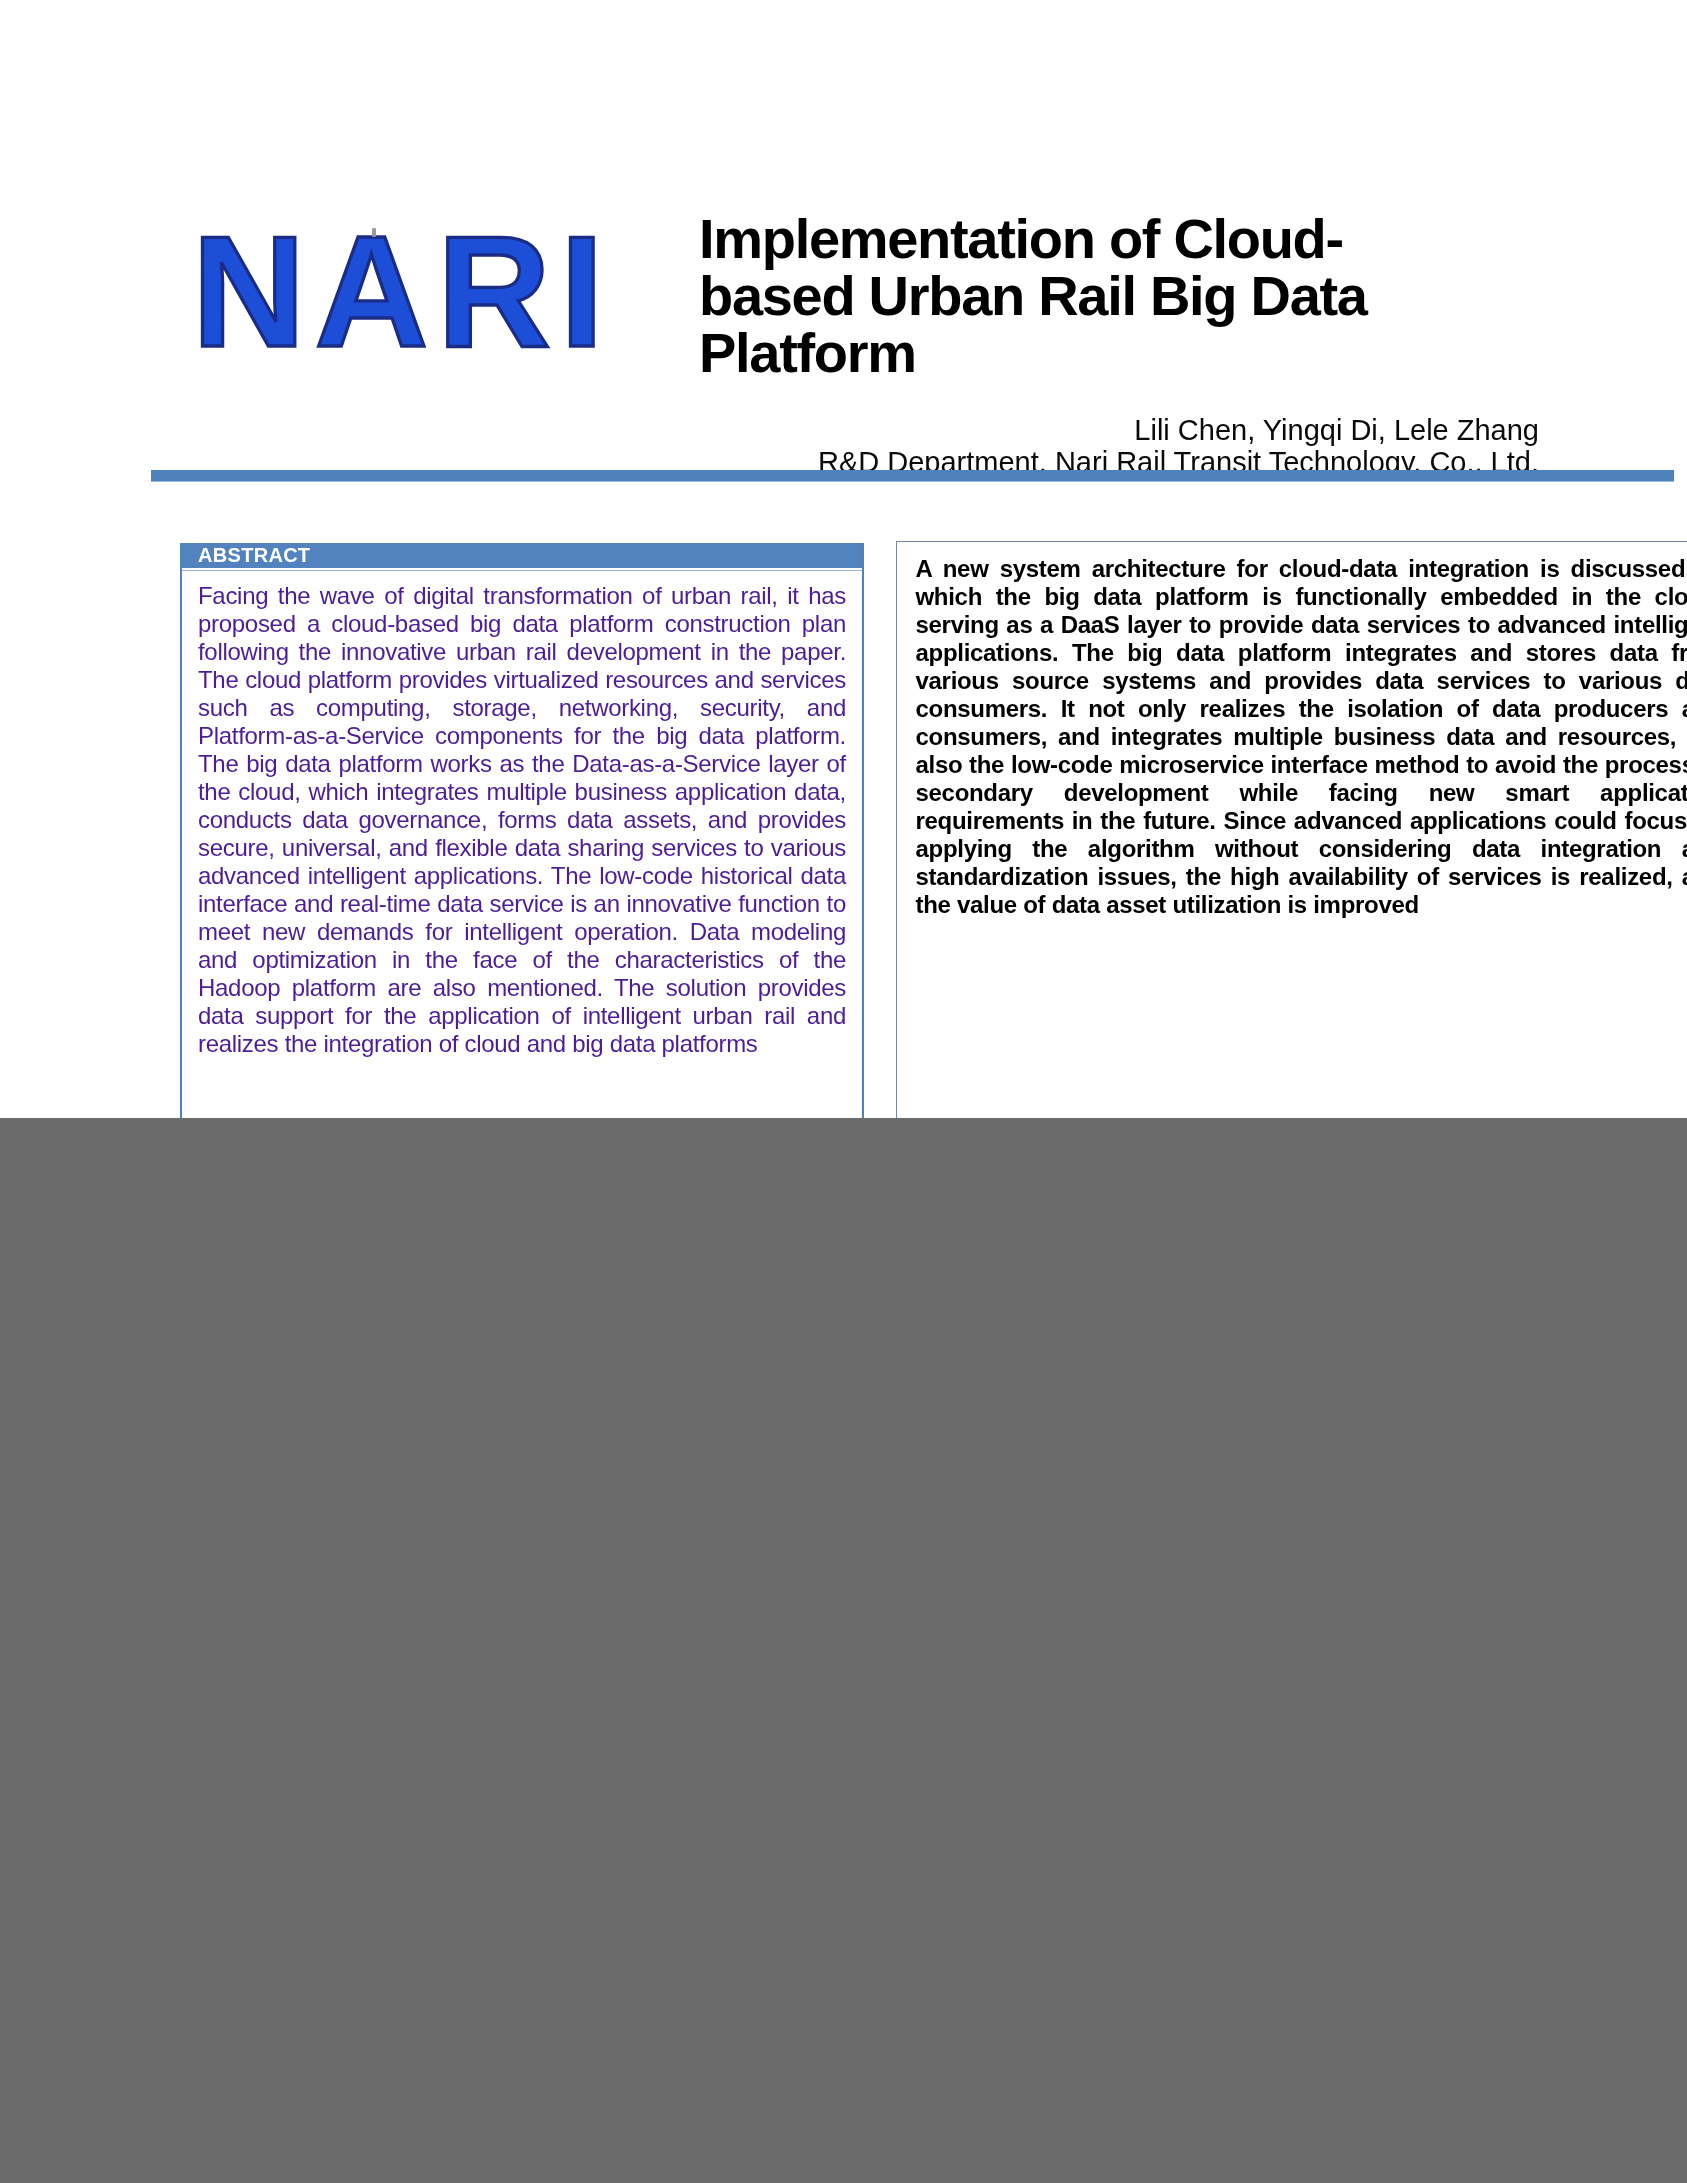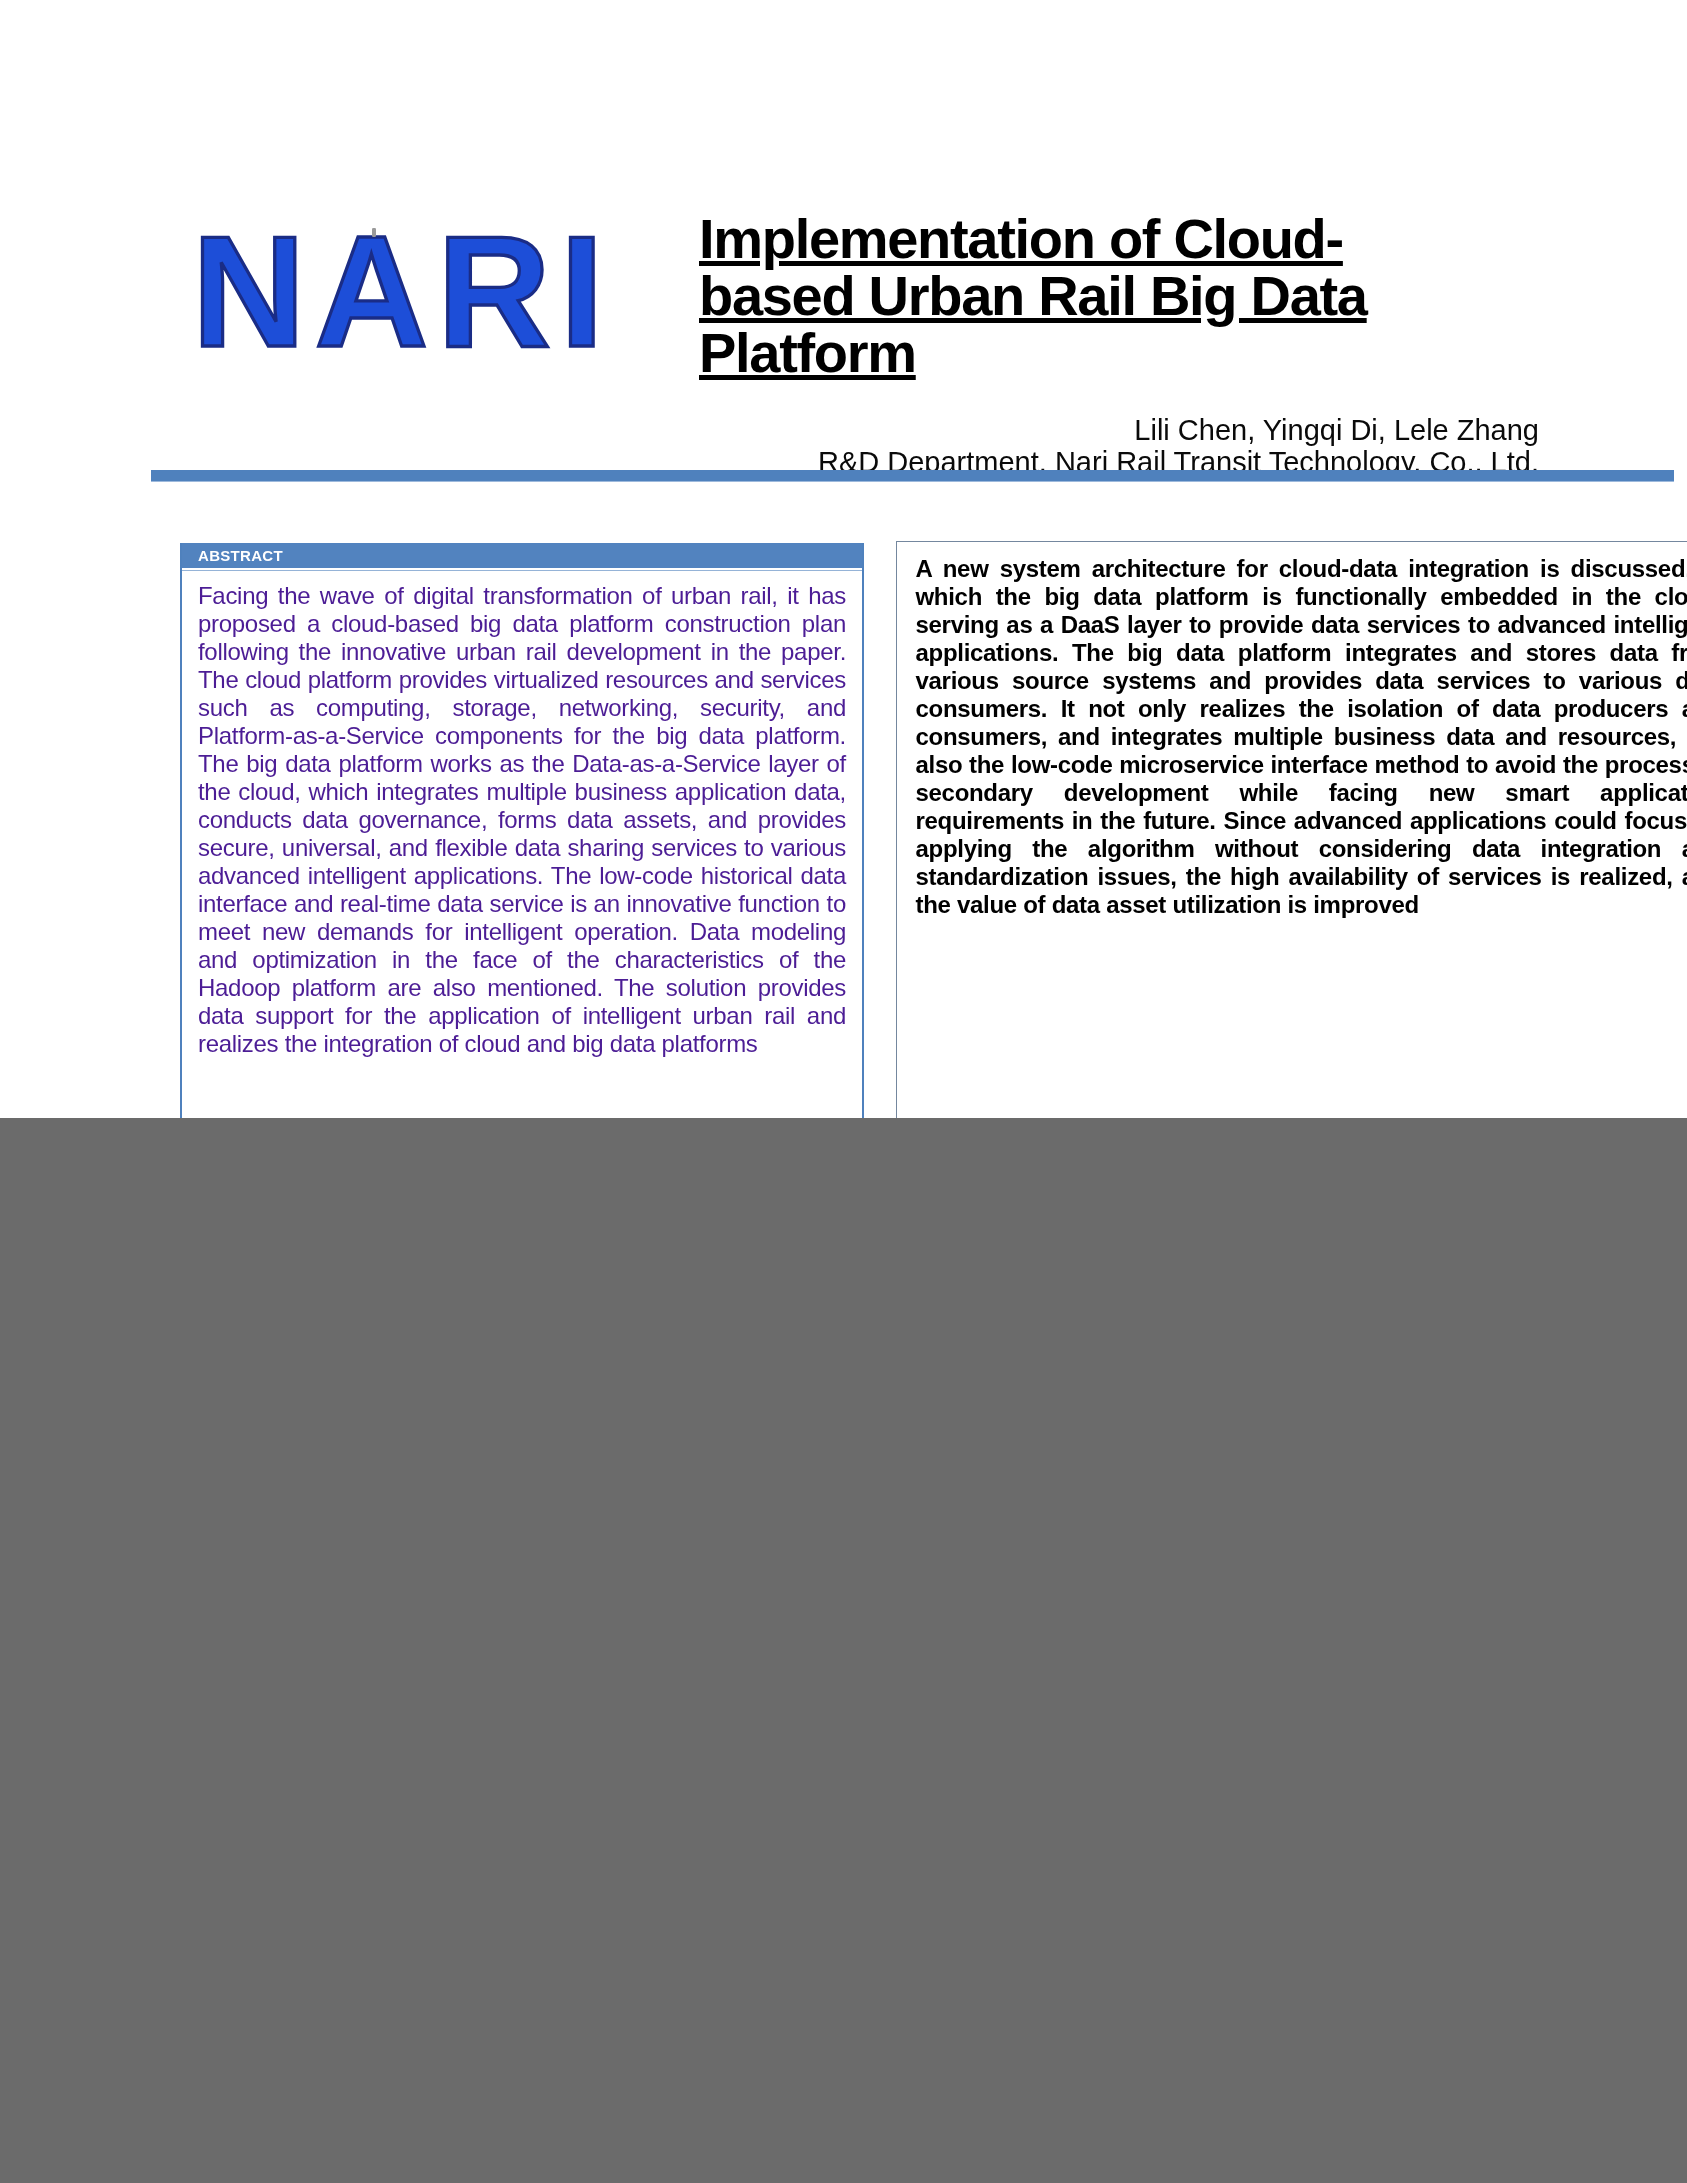--- a/index.html
+++ b/index.html
@@ -37,21 +37,20 @@
     position: absolute;
     left: 699px;
     top: 210px;
     width: 926px;
     font-size: 56px;
     line-height: 57px;
     font-weight: bold;
     letter-spacing: -1.3px;
     color: #000000;
     white-space: pre-line;
-    text-decoration: underline;
   }
   #byline {
     position: absolute;
     right: 148px;
     top: 414px;
     text-align: right;
     color: #0a0a0a;
   }
   #authors     { font-size: 29px; line-height: 32px; font-weight: normal; }
   #affiliation { font-size: 29px; line-height: 32px; font-weight: normal; }
@@ -82,21 +81,21 @@
   #abstract-header {
     height: 25px;
     background: #5283BF;
     border-bottom: 2.6px solid #ffffff;
     display: flex;
     align-items: center;
     padding-left: 16px;
   }
   #abstract-header .heading-text {
     color: #ffffff;
-    font-size: 15px;
+    font-size: 20px;
     font-weight: bold;
     letter-spacing: 0.3px;
   }
   #abstract-underline {
     height: 1.3px;
     background: #95B3D7;
   }
   #abstract-body {
     padding: 10.6px 16px 0 16px;
     font-size: 24px;

